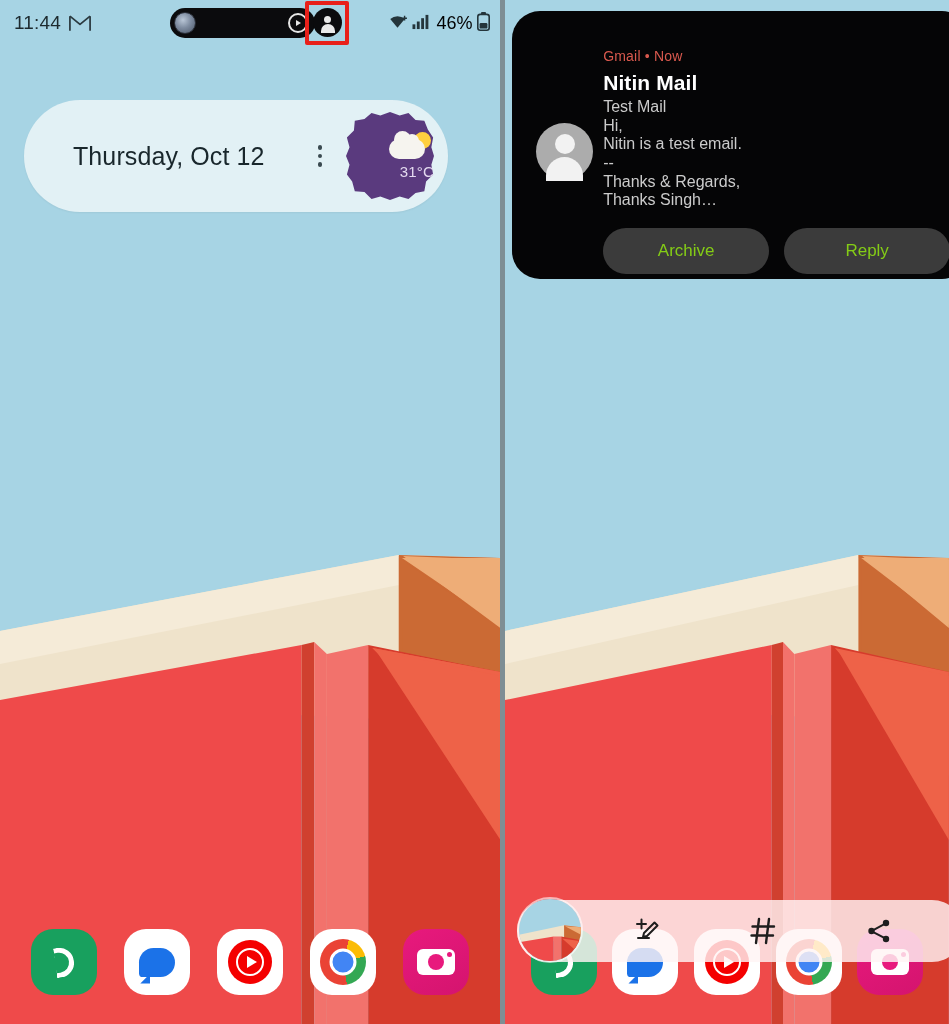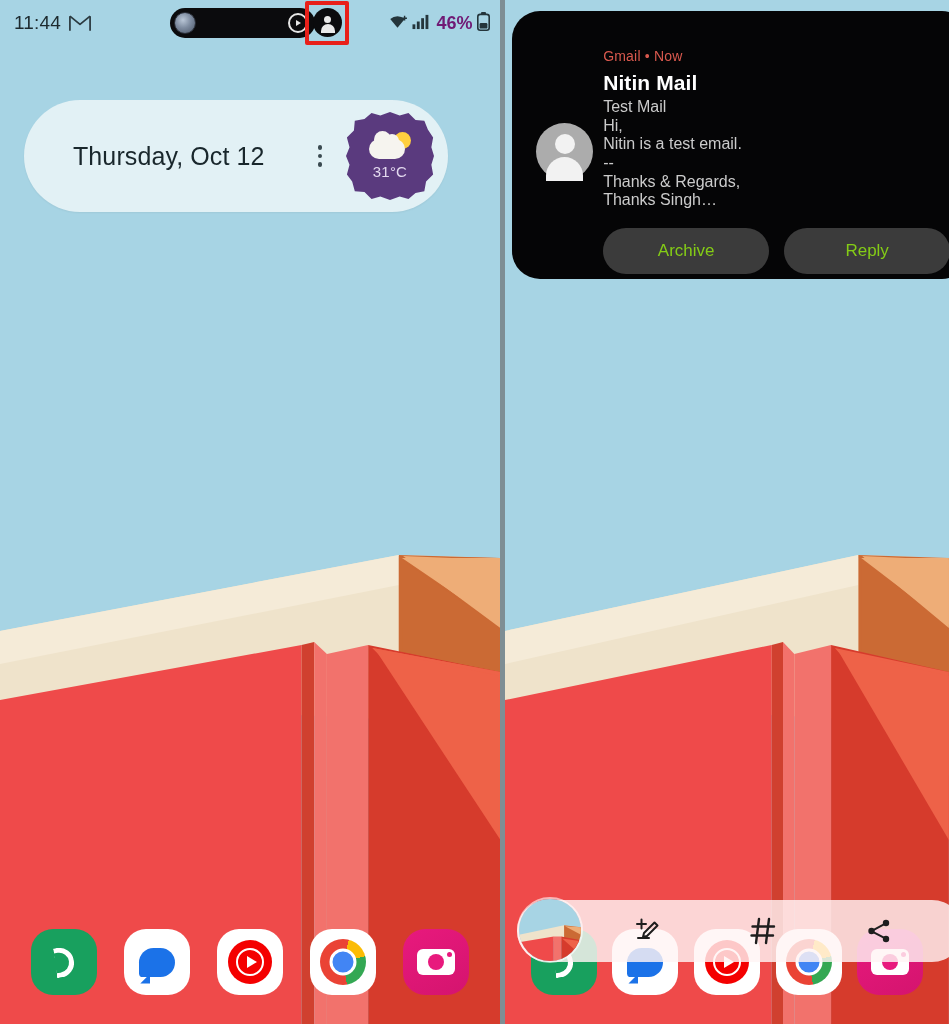--- a/index.html
+++ b/index.html
@@ -64,39 +64,39 @@
     background:#0b0b0d;display:flex;align-items:center;justify-content:center;
   }
   .sb-avatar .glyph{position:relative;width:16px;height:16px;}
   .sb-avatar .glyph::before{
     content:"";position:absolute;left:4.5px;top:1px;width:7px;height:7px;border-radius:50%;background:#e9e9e9;
   }
   .sb-avatar .glyph::after{
     content:"";position:absolute;left:1px;top:9px;width:14px;height:9px;
     border-radius:7px 7px 0 0;background:#e9e9e9;
   }
-  .sb-batt-text{font-size:18px;font-weight:700;color:#701a75;margin:0 1px 0 2px;}
+  .sb-batt-text{font-size:18px;font-weight:400;color:#000000;margin:0 1px 0 2px;}
 
   
   .glance{
     position:absolute;left:24px;top:100px;width:424px;height:112px;
     background:#e2f1f5;border-radius:56px;display:flex;align-items:center;
     z-index:5;box-shadow:0 1px 2px rgba(0,0,0,.05);
   }
   .glance-date{
     flex:1;font-size:25px;color:#19272c;font-weight:400;padding-left:37px;
     letter-spacing:.1px;white-space:nowrap;margin-left:12px;
   }
   .kebab{
     width:24px;display:flex;flex-direction:column;align-items:center;gap:4px;margin-right:14px;
   }
   .kebab i{width:4.5px;height:4.5px;border-radius:50%;background:#3a4a50;display:block;}
   .weather{
     position:relative;width:88px;height:88px;margin-right:14px;
-    display:flex;flex-direction:column;align-items:center;justify-content:center;
+    display:flex;flex-direction:column;align-items:flex-end;justify-content:center;
   }
   .weather .blob{
     position:absolute;inset:0;background:#5a3a7e;
     clip-path:polygon(50% 0%,61% 4%,71% 1%,79% 9%,89% 10%,93% 20%,99% 29%,97% 40%,100% 50%,97% 60%,99% 71%,91% 79%,89% 90%,79% 92%,71% 99%,61% 96%,50% 100%,39% 96%,29% 99%,21% 91%,10% 90%,7% 79%,1% 71%,4% 60%,0% 50%,4% 40%,1% 29%,9% 21%,10% 10%,21% 8%,29% 1%,39% 4%);
   }
   .weather .ico{position:relative;width:48px;height:30px;margin-bottom:1px;}
   .weather .sun{
     position:absolute;right:3px;top:0;width:17px;height:17px;border-radius:50%;background:#ffcf3f;
   }
   .weather .cloud{

